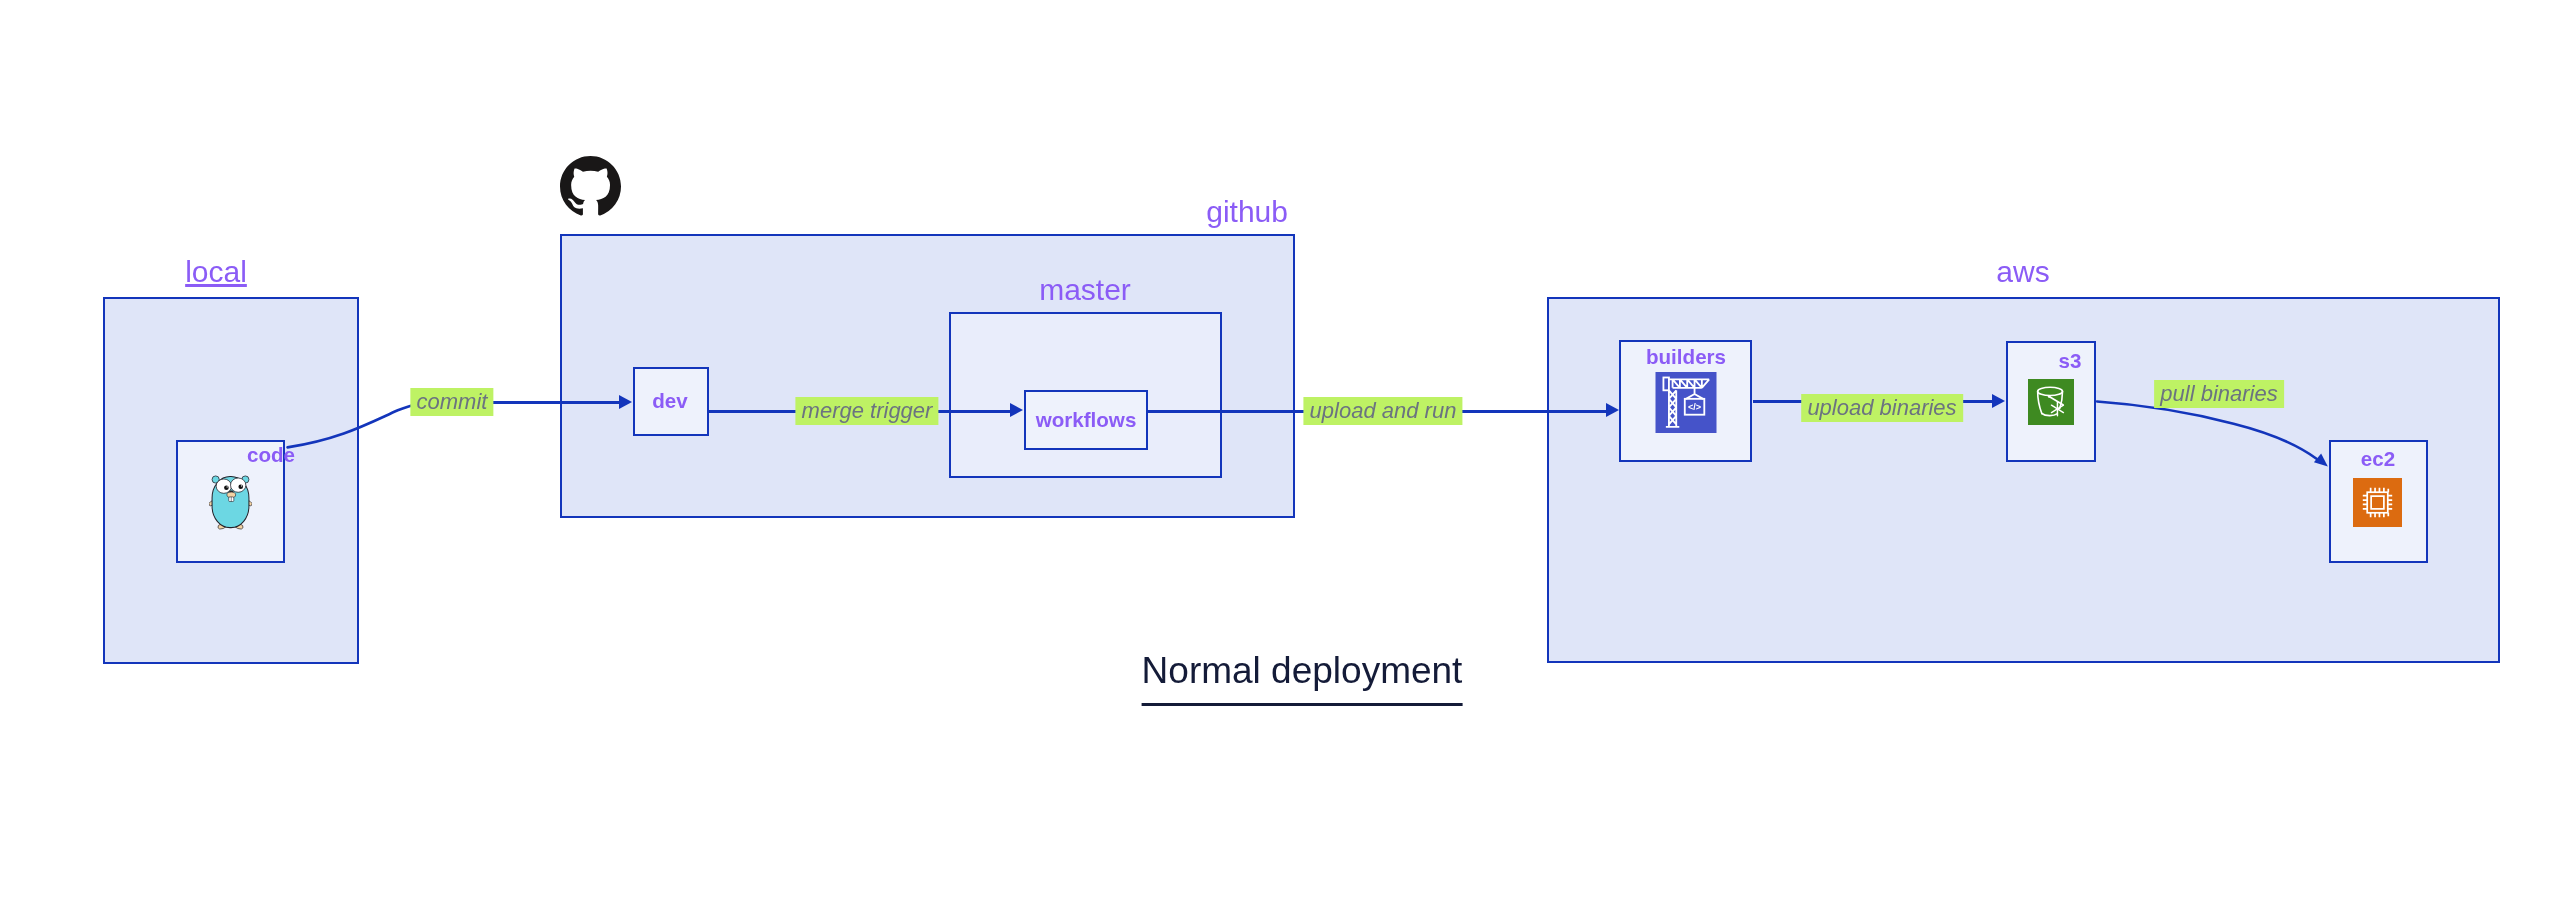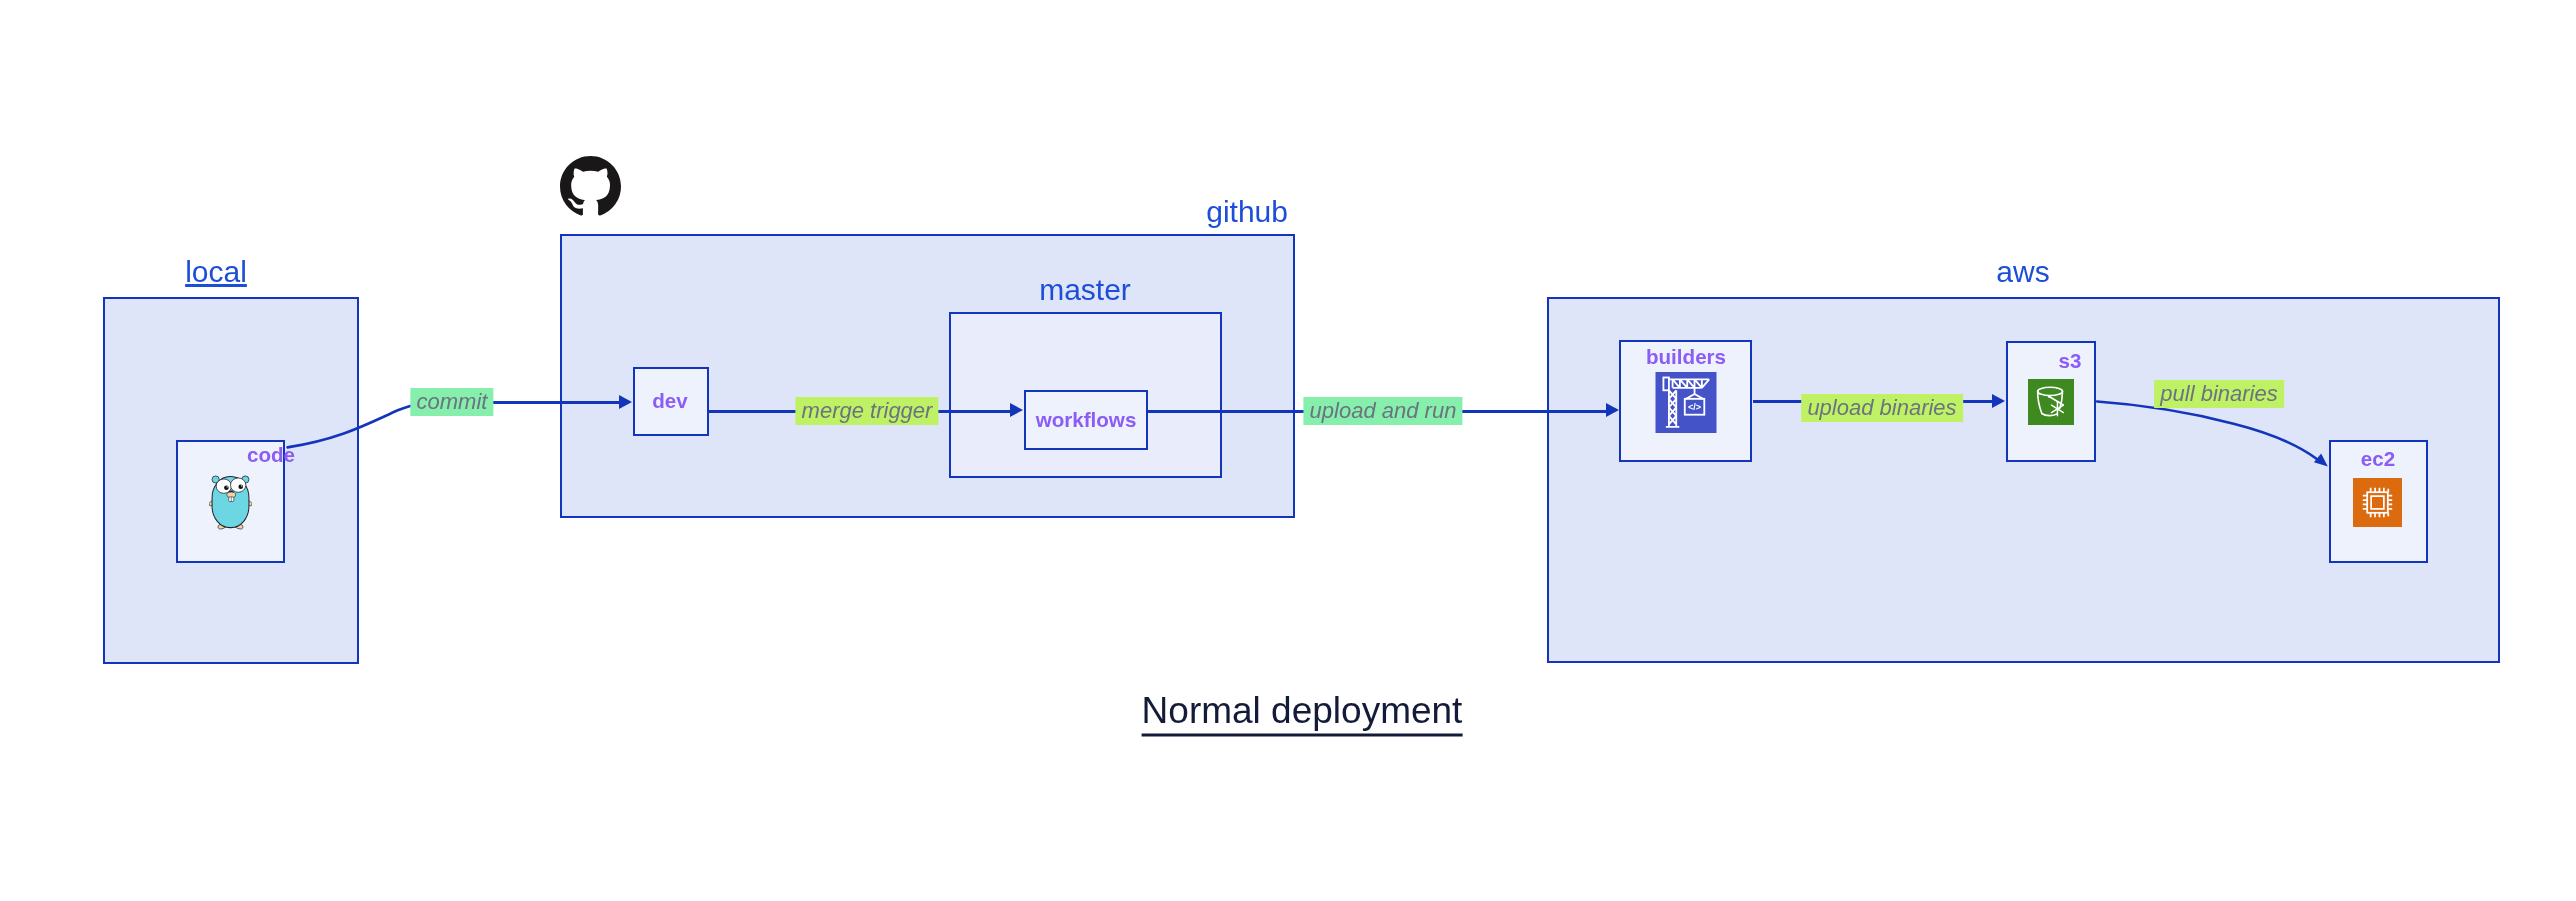--- a/index.html
+++ b/index.html
@@ -1,31 +1,31 @@
 <!DOCTYPE html>
 <html style="font-size:8.2px"><head>
 <meta charset="utf-8">
 <style>
   html,body{margin:0;padding:0;background:#ffffff;}
   body{width:2604px;height:902px;position:relative;font-family:"Liberation Sans",sans-serif;overflow:hidden;}
   .canvas{position:absolute;left:0;top:0;width:2604px;height:902px;}
   .group{position:absolute;border:2.6px solid #1335bb;background:#dfe5f8;box-sizing:border-box;z-index:1;}
   .group.master{background:#e9edfb;}
   .node{position:absolute;border:2.6px solid #1335bb;background:#eef2fc;box-sizing:border-box;z-index:4;}
-  .glabel{position:absolute;font-size:30px;color:#1d4ed8;transform:translate(-50%,-50%);white-space:nowrap;z-index:3;}
+  .glabel{position:absolute;font-size:30px;color:#8b5cf6;transform:translate(-50%,-50%);white-space:nowrap;z-index:3;}
   .glabel.right{transform:translate(-100%,-50%);}
   .nlabel{position:absolute;font-size:20.6px;font-weight:bold;color:#8b5cf6;transform:translate(-50%,-50%);white-space:nowrap;z-index:5;}
   .elabel{position:absolute;font-size:22px;font-style:italic;color:#6b7380;transform:translate(-50%,-50%);white-space:nowrap;padding:1px 6.2px;z-index:3;}
-  .bg-white{background:#86efac;}
+  .bg-white{background:#bef264;}
   .bg-group{background:#bef264;}
   .line{position:absolute;height:2.6px;background:#1335bb;z-index:2;}
   .ah{position:absolute;width:0;height:0;border-top:7.2px solid transparent;border-bottom:7.2px solid transparent;border-left:13.4px solid #1335bb;z-index:2;}
   .icon{position:absolute;z-index:5;}
   .curves{position:absolute;left:0;top:0;width:2604px;height:902px;z-index:2;pointer-events:none;}
-  .title{position:absolute;left:1302px;top:713px;transform:translate(-50%,-50%);font-size:37px;color:#141b38;white-space:nowrap;border-bottom:3.1px solid #141b38;padding-bottom:2px;z-index:3;}
+  .title{position:absolute;left:1302px;top:678px;transform:translate(-50%,-50%);font-size:37px;color:#141b38;white-space:nowrap;border-bottom:3.1px solid #141b38;padding-bottom:11px;z-index:3;}
 </style>
 </head>
 <body>
 
 <div class="canvas">
 
   <div class="group" style="left:103px;top:297px;width:256px;height:367px;"></div>
   <div class="group" style="left:560px;top:234px;width:735px;height:284px;"></div>
   <div class="group master" style="left:949px;top:312px;width:273px;height:166px;"></div>
   <div class="group" style="left:1547px;top:297px;width:953px;height:366px;"></div>

